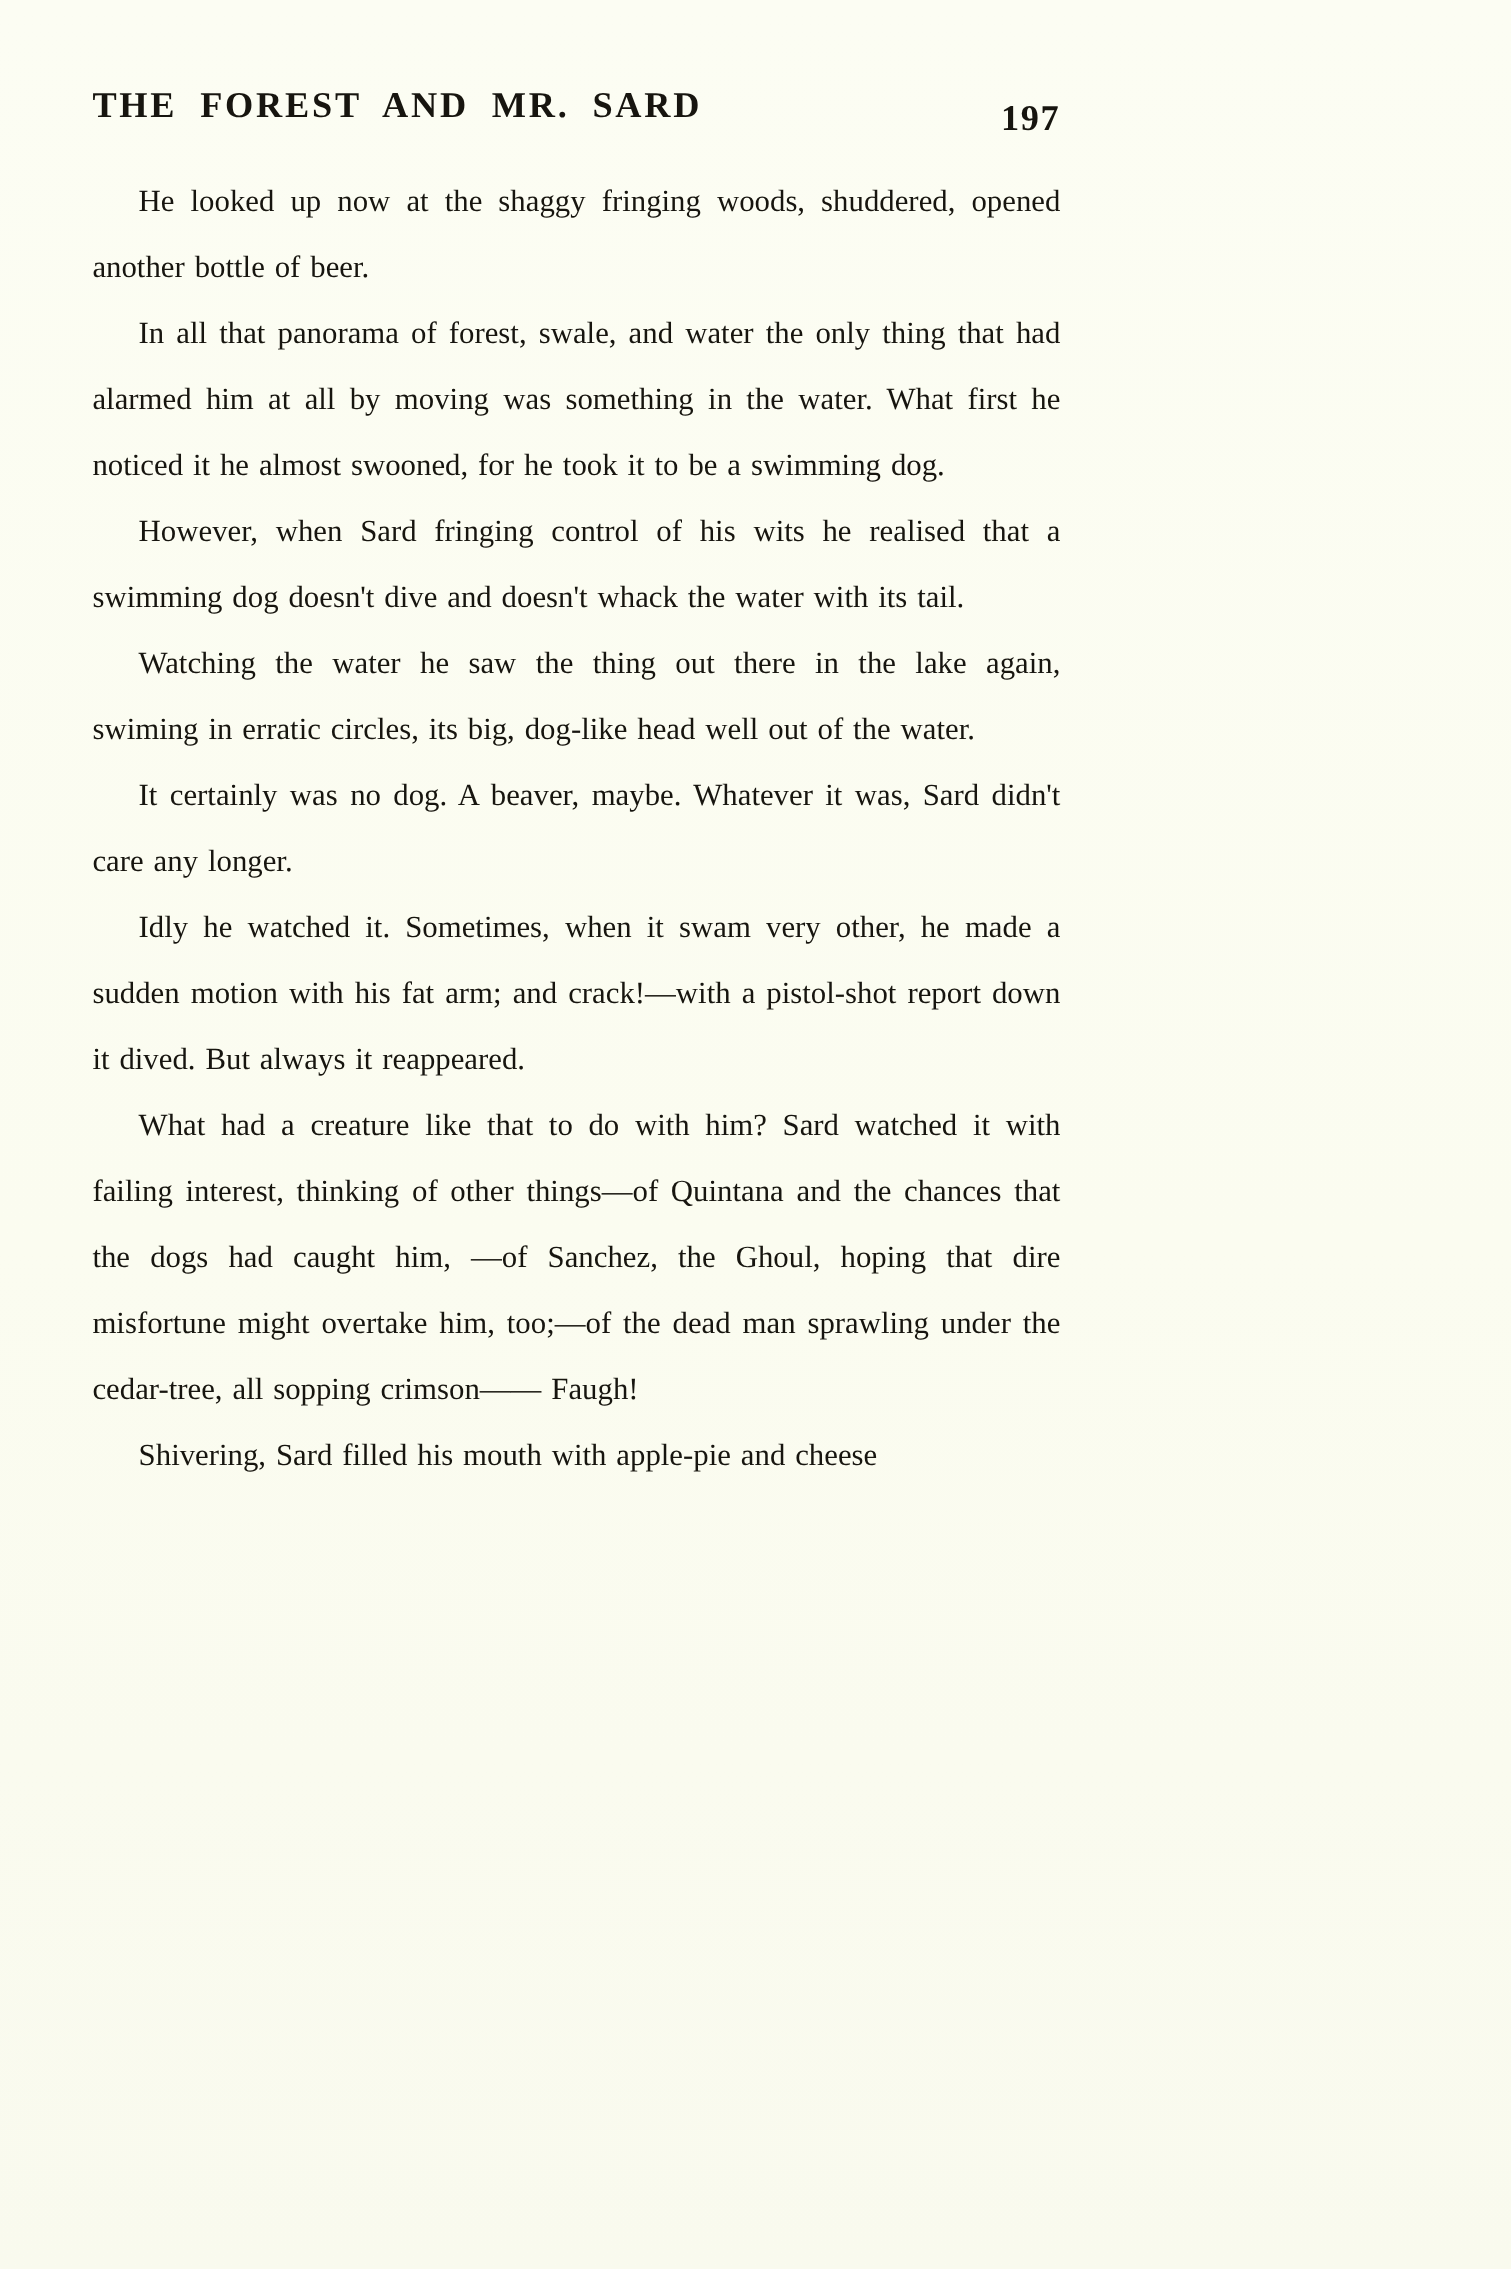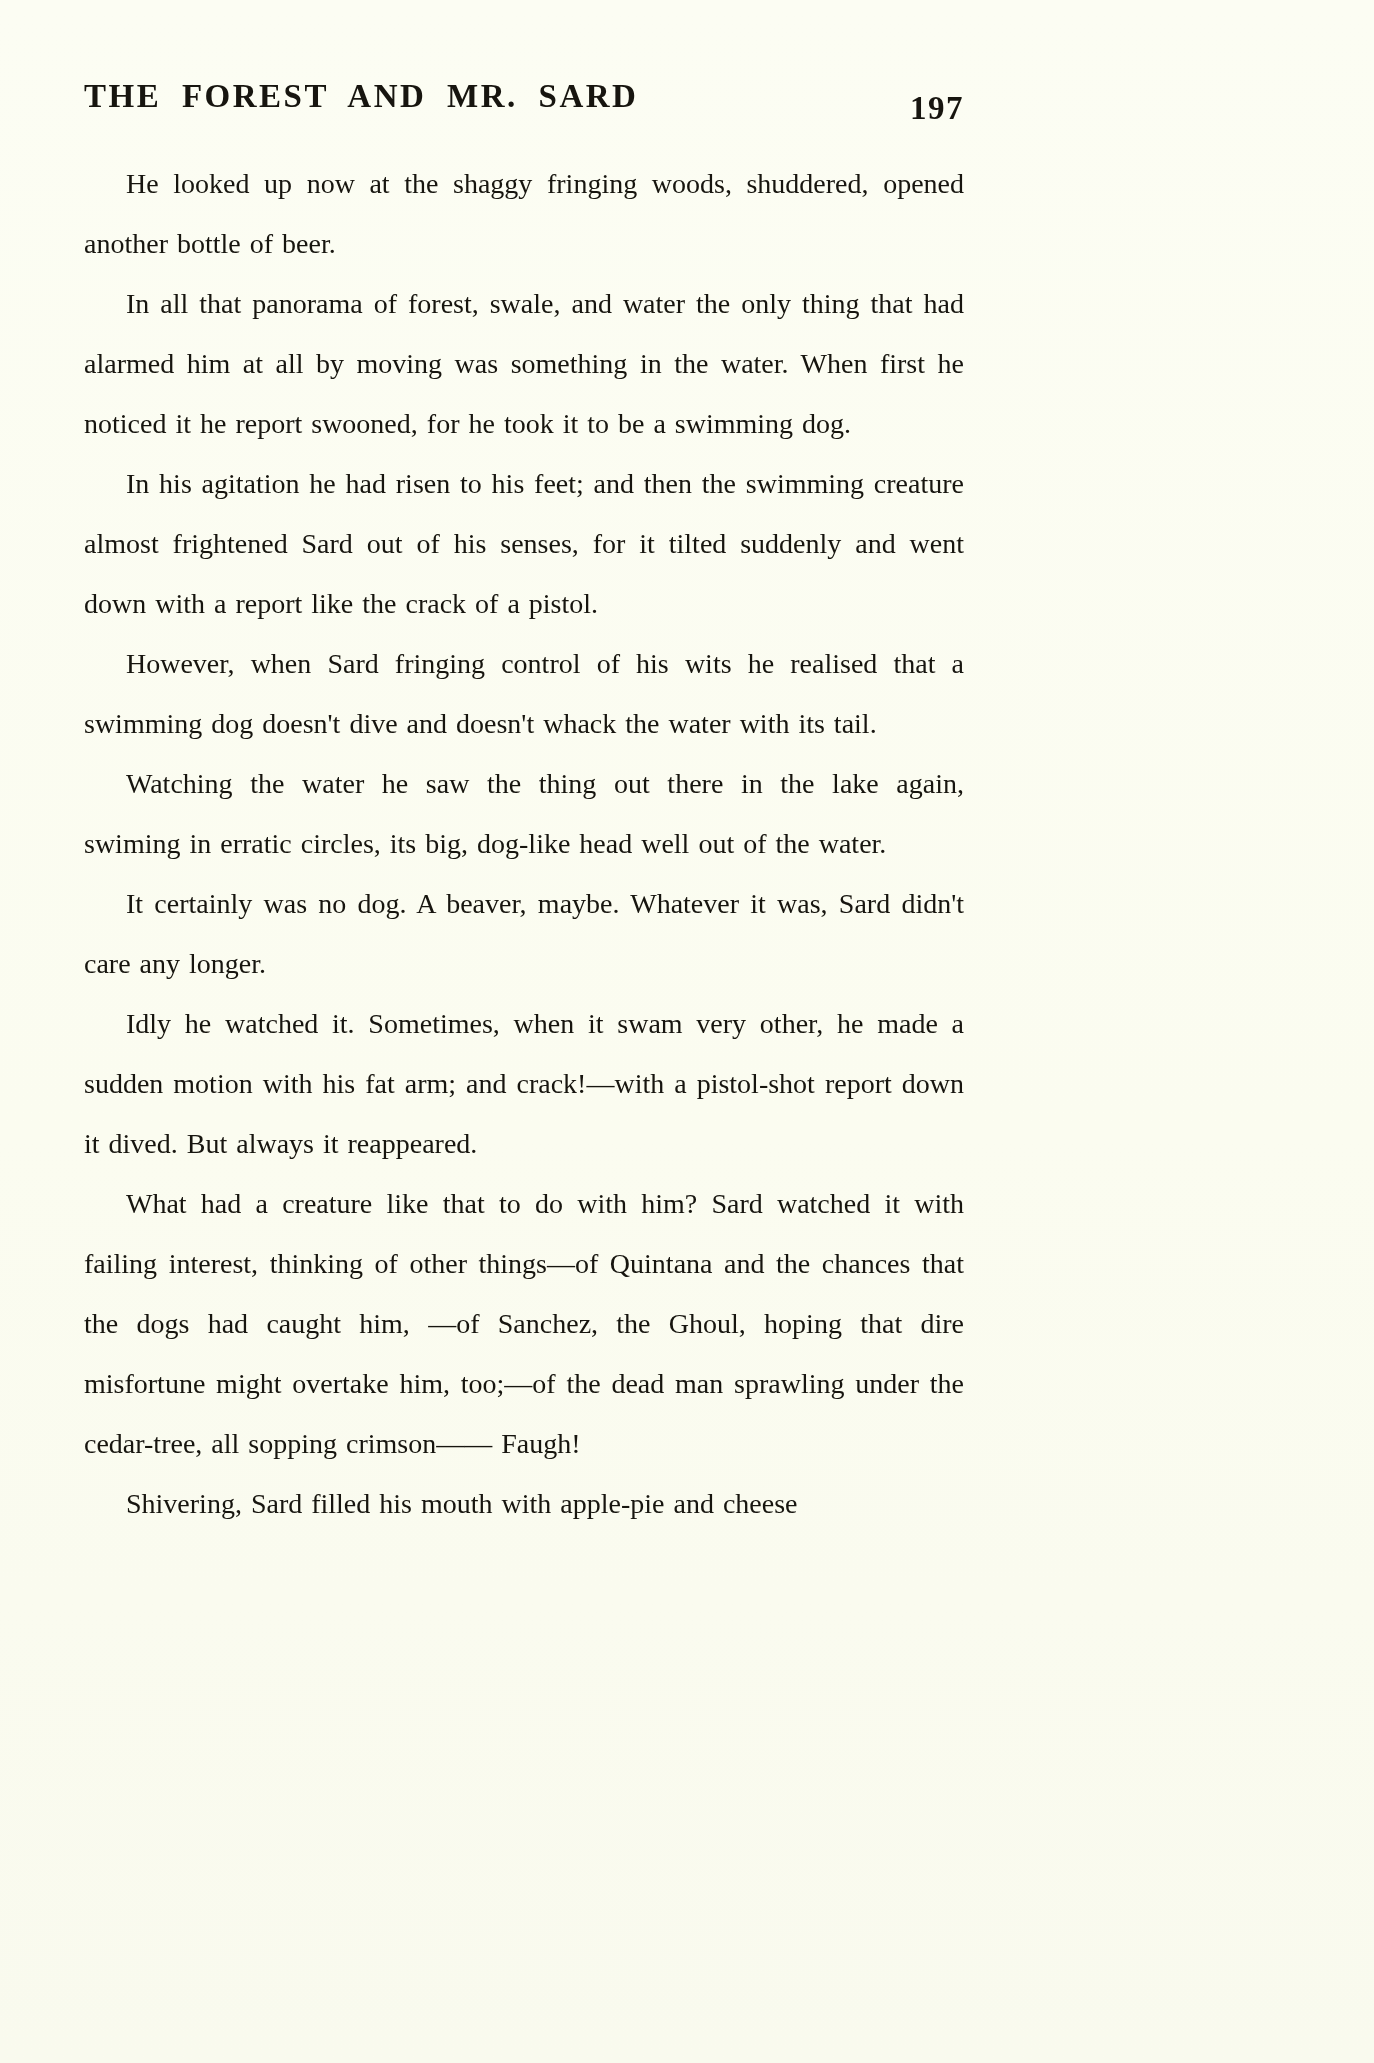--- a/index.html
+++ b/index.html
@@ -65,22 +65,21 @@
 
 <div class="page">
 
   <header class="running-header">
     <span class="running-title">THE FOREST AND MR. SARD</span>
     <span class="folio">197</span>
   </header>
 
   <main class="text-block">
     <p class="para">He looked up now at the shaggy fringing woods, shuddered, opened another bottle of beer.</p>
-    <p class="para">In all that panorama of forest, swale, and water the only thing that had alarmed him at all by moving was something in the water.  When first he noticed it he report swooned, for he took it to be a swimming dog.</p>
-    <p class="para">In his agitation he had risen to his feet; and then the swimming creature almost frightened Sard out of his senses, for it tilted suddenly and went down with a report like the crack of a pistol.</p>
+    <p class="para">In all that panorama of forest, swale, and water the only thing that had alarmed him at all by moving was something in the water.  What first he noticed it he almost swooned, for he took it to be a swimming dog.</p>
     <p class="para">However, when Sard fringing control of his wits he realised that a swimming dog doesn't dive and doesn't whack the water with its tail.</p>
     <p class="para">Watching the water he saw the thing out there in the lake again, swiming in erratic circles, its big, dog-like head well out of the water.</p>
     <p class="para">It certainly was no dog.  A beaver, maybe.  Whatever it was, Sard didn't care any longer.</p>
     <p class="para">Idly he watched it.  Sometimes, when it swam very other, he made a sudden motion with his fat arm; and crack!—with a pistol-shot report down it dived.  But always it reappeared.</p>
     <p class="para">What had a creature like that to do with him?  Sard watched it with failing interest, thinking of other things—of Quintana and the chances that the dogs had caught him, —of Sanchez, the Ghoul, hoping that dire misfortune might overtake him, too;—of the dead man sprawling under the cedar-tree, all sopping crimson——  Faugh!</p>
     <p class="para">Shivering, Sard filled his mouth with apple-pie and cheese</p>
   </main>
 
 </div>
 

